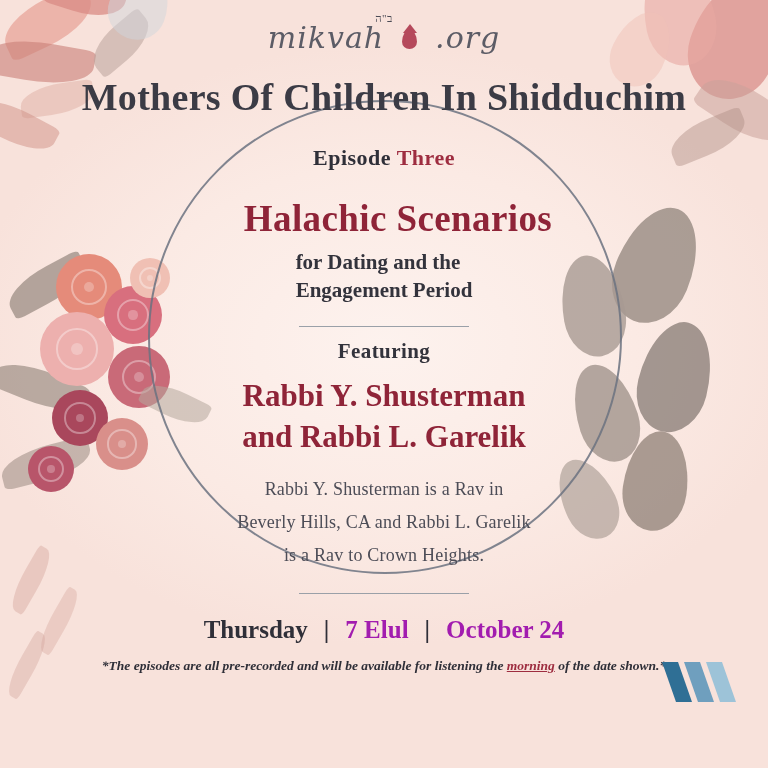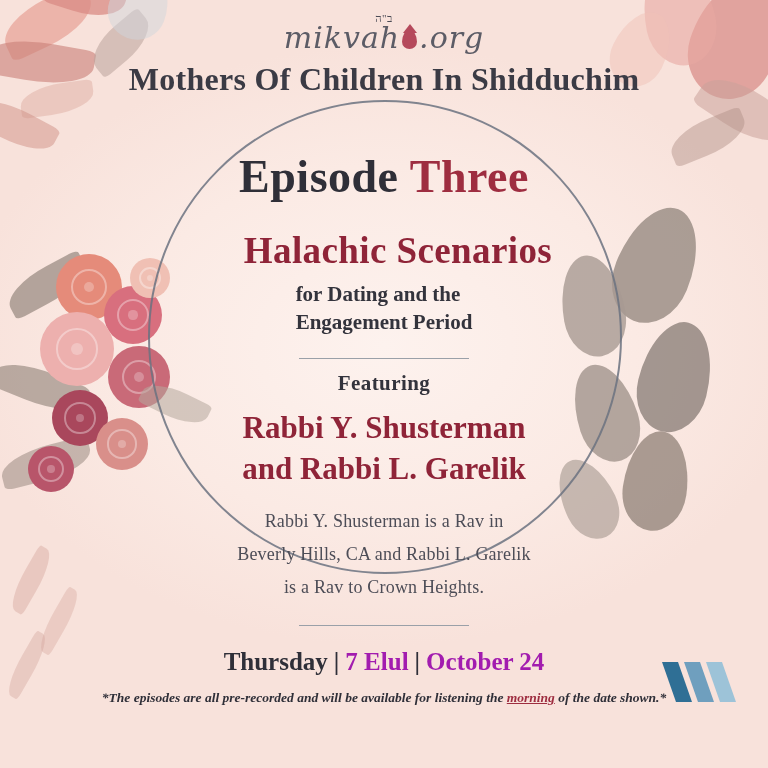--- a/index.html
+++ b/index.html
@@ -94,21 +94,21 @@
     margin-bottom: -4px;
   }
   .brand-word {
     font-family: "DejaVu Serif", serif;
     font-style: italic;
     font-size: 30px;
     color: #5c5c66;
     letter-spacing: 1px;
     display: inline-flex;
     align-items: center;
-    gap: 2px;
+    gap: 18px;
   }
   .droplet {
     display: inline-block;
     width: 15px;
     height: 19px;
     background: #b5495b;
     border-radius: 50% 50% 50% 50% / 62% 62% 38% 38%;
     transform: rotate(0deg);
     position: relative;
     top: 2px;
@@ -120,30 +120,30 @@
     left: 50%;
     transform: translateX(-50%);
     border-left: 7px solid transparent;
     border-right: 7px solid transparent;
     border-bottom: 9px solid #b5495b;
   }
 
   .headline {
     font-family: "Liberation Serif", serif;
     font-weight: bold;
-    font-size: 32px;
+    font-size: 38px;
     color: #3b3b45;
     letter-spacing: .3px;
-    margin-top: 6px;
+    margin-top: 20px;
     text-align: right;
   }
 
   .episode-line {
-    margin-top: 52px;
-    font-size: 46px;
+    margin-top: 26px;
+    font-size: 22px;
     font-weight: bold;
     color: #2f2f38;
     letter-spacing: .5px;
   }
   .episode-num {
     color: #9e2d40;
   }
 
   .topic-main {
     margin-top: 26px;
@@ -204,21 +204,21 @@
     margin-top: 20px;
   }
 
   .datebar {
     margin-top: 22px;
     font-size: 25px;
     font-weight: bold;
     color: #2f2f38;
     display: flex;
     align-items: flex-end;
-    gap: 6px;
+    gap: 16px;
   }
   .datebar .sep { color: #2f2f38; font-weight: bold; }
   .datebar .hl { color: #a21caf; }
 
   .pill {
     margin-top: 14px;
     background: #3b3b45;
     color: #ffffff;
     border-radius: 999px;
     padding: 11px 34px;

